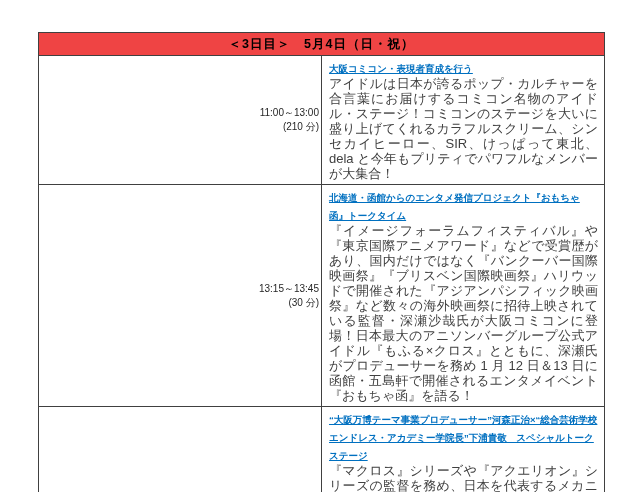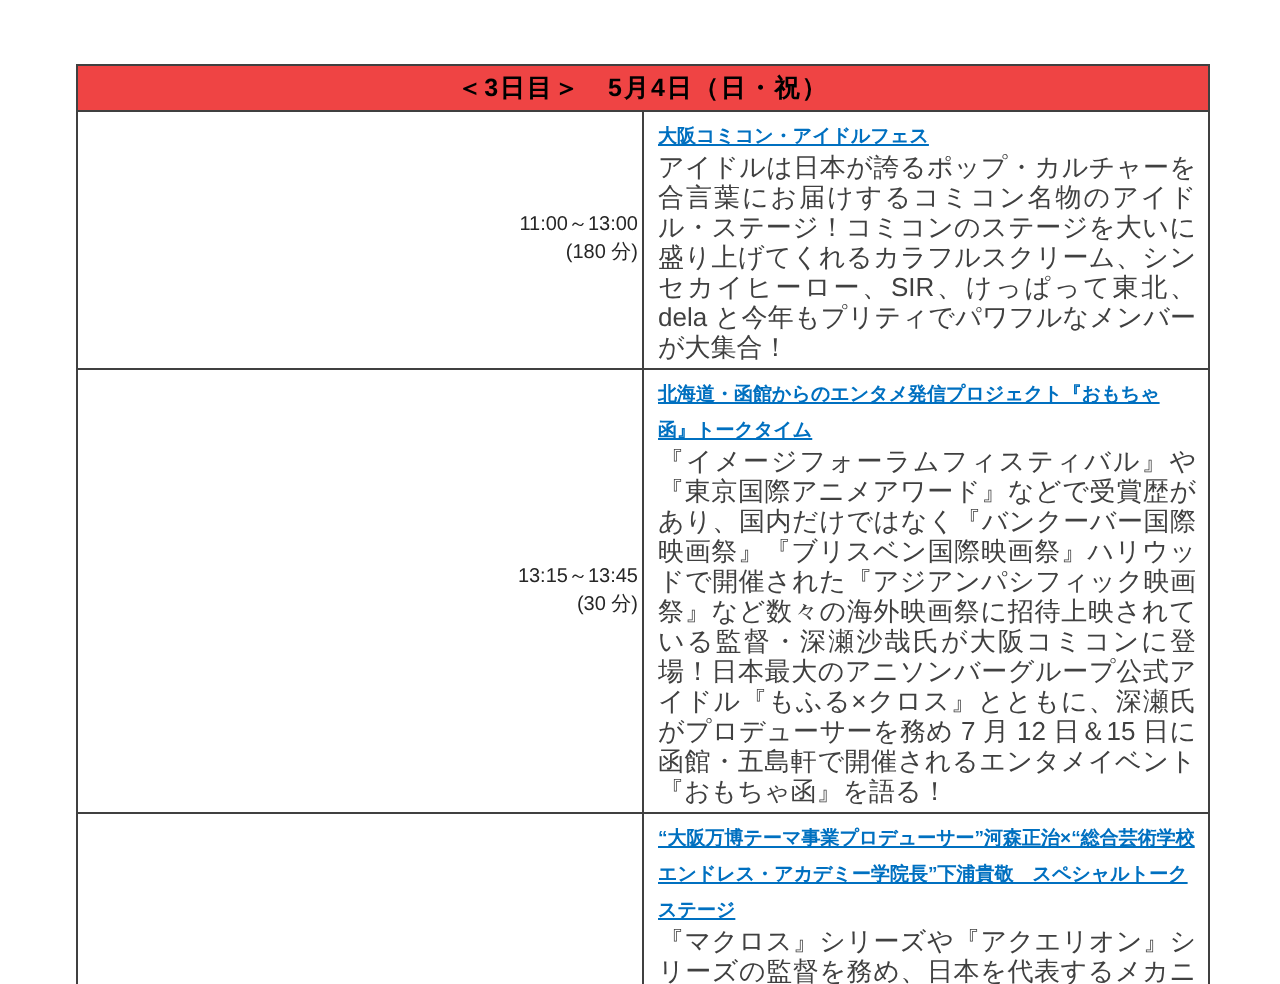--- a/index.html
+++ b/index.html
@@ -76,35 +76,35 @@
   <table class="schedule">
     <thead>
       <tr>
         <th class="day-header" colspan="2">＜3日目＞　5月4日（日・祝）</th>
       </tr>
     </thead>
     <tbody>
       <tr class="r1">
         <td class="time-cell">
           <div>11:00～13:00</div>
-          <div>(180 分)</div>
+          <div>(210 分)</div>
         </td>
         <td class="content-cell">
-          <a class="event-title">大阪コミコン・アイドルフェス</a>
+          <a class="event-title">大阪コミコン・表現者育成を行う</a>
           <div class="event-desc">アイドルは日本が誇るポップ・カルチャーを合言葉にお届けするコミコン名物のアイドル・ステージ！コミコンのステージを大いに盛り上げてくれるカラフルスクリーム、シンセカイヒーロー、SIR、けっぱって東北、dela と今年もプリティでパワフルなメンバーが大集合！</div>
         </td>
       </tr>
       <tr class="r2">
         <td class="time-cell">
           <div>13:15～13:45</div>
           <div>(30 分)</div>
         </td>
         <td class="content-cell">
           <a class="event-title">北海道・函館からのエンタメ発信プロジェクト『おもちゃ函』トークタイム</a>
-          <div class="event-desc">『イメージフォーラムフィスティバル』や『東京国際アニメアワード』などで受賞歴があり、国内だけではなく『バンクーバー国際映画祭』『ブリスベン国際映画祭』ハリウッドで開催された『アジアンパシフィック映画祭』など数々の海外映画祭に招待上映されている監督・深瀬沙哉氏が大阪コミコンに登場！日本最大のアニソンバーグループ公式アイドル『もふる×クロス』とともに、深瀬氏がプロデューサーを務め 7 月 12 日＆15 日に函館・五島軒で開催されるエンタメイベント『おもちゃ函』を語る！</div>
+          <div class="event-desc">『イメージフォーラムフィスティバル』や『東京国際アニメアワード』などで受賞歴があり、国内だけではなく『バンクーバー国際映画祭』『ブリスベン国際映画祭』ハリウッドで開催された『アジアンパシフィック映画祭』など数々の海外映画祭に招待上映されている監督・深瀬沙哉氏が大阪コミコンに登場！日本最大のアニソンバーグループ公式アイドル『もふる×クロス』とともに、深瀬氏がプロデューサーを務め 1 月 12 日＆13 日に函館・五島軒で開催されるエンタメイベント『おもちゃ函』を語る！</div>
         </td>
       </tr>
       <tr class="r3">
         <td class="time-cell">
           <div>14:00～14:30</div>
           <div>(30 分)</div>
         </td>
         <td class="content-cell">
           <a class="event-title">“大阪万博テーマ事業プロデューサー”河森正治×“総合芸術学校エンドレス・アカデミー学院長”下浦貴敬　スペシャルトークステージ</a>
           <div class="event-desc">『マクロス』シリーズや『アクエリオン』シリーズの監督を務め、日本を代表するメカニックデザイナーであり 2025 年日本国際博覧会（関西・大阪万博）テーマ事業プロデューサーに就任した河森正治氏と、舞台『ブルーロック』・舞台『東京リベンジャーズ』などを手掛ける大手 2.5 次元舞台会社『OfficeENDLESS』代表であり、表現者育成を行う『総合芸術学校エンドレス・アカデミー』の学院長である下浦貴敬氏がスペシャルトークショーを開催！開催中の万博にまつわる話や、エンタメや教育についてなどを語ります！</div>

